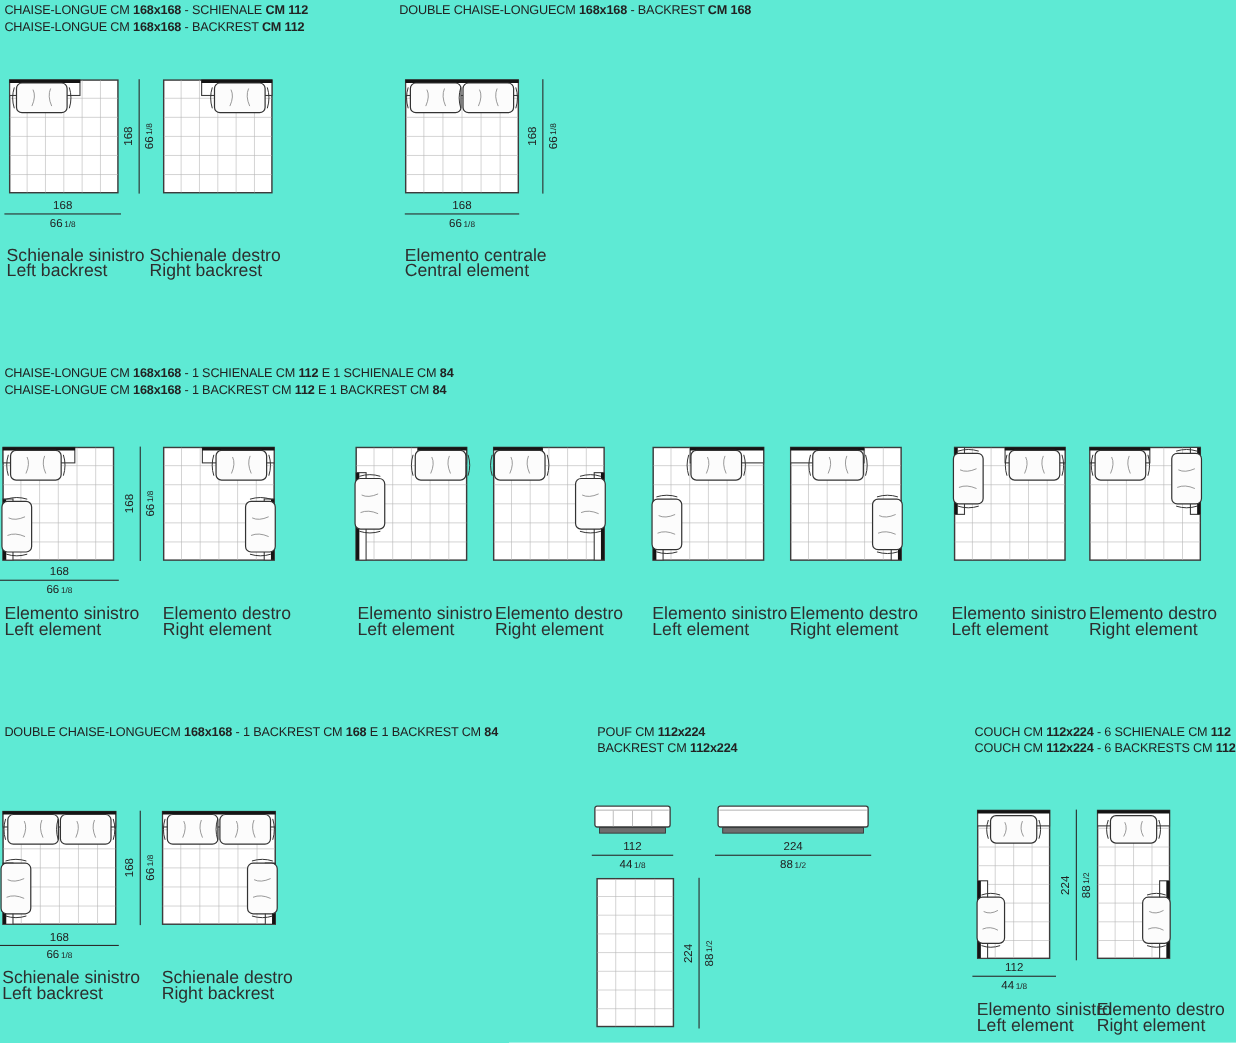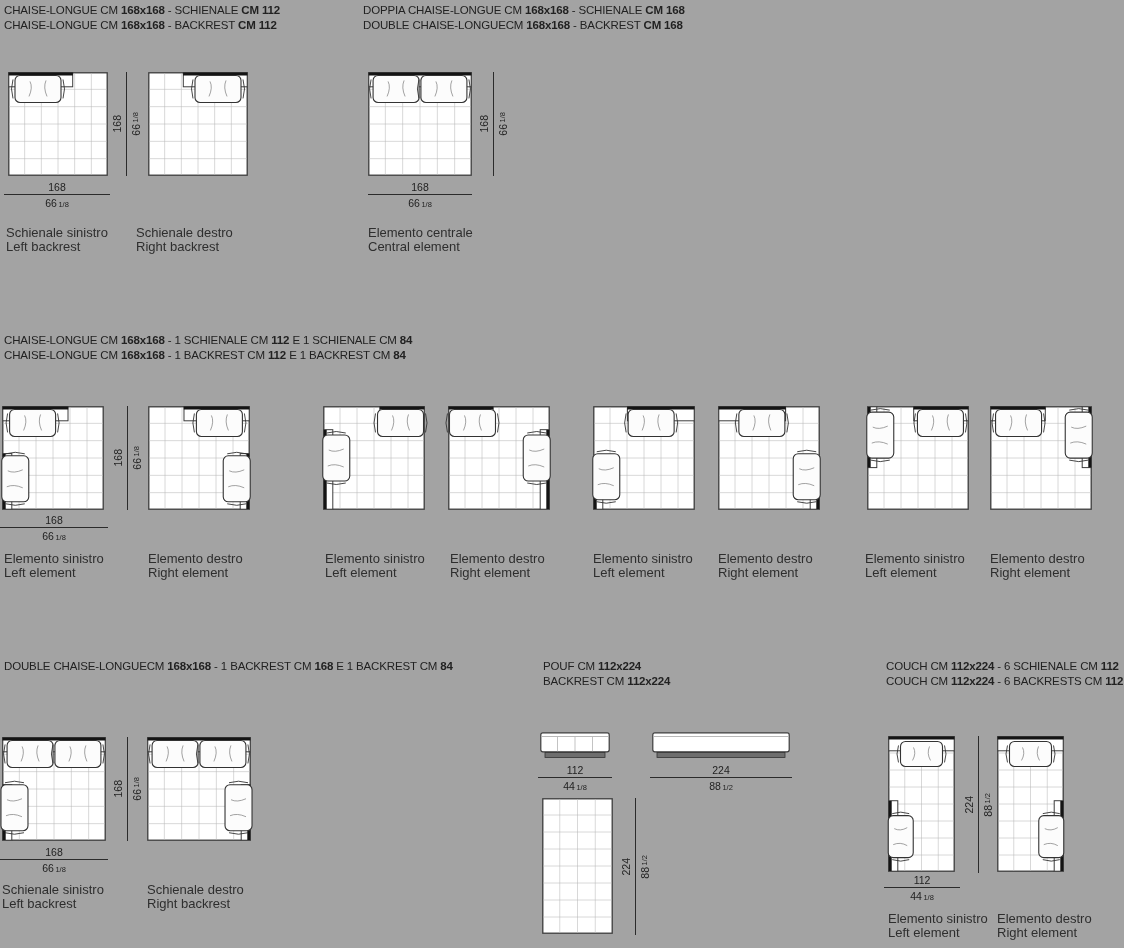--- a/index.html
+++ b/index.html
@@ -1,21 +1,21 @@
 <!DOCTYPE html>
 <html><head>
 <meta charset="utf-8">
 <style>
   html,body{margin:0;padding:0;background:#fff;}
-  #canvas{position:relative;width:1124px;height:948px;background:#a3a3a3;
+  #canvas{position:relative;width:1124px;height:948px;background:#5eead4;
           font-family:"Liberation Sans",sans-serif;color:#262626;overflow:hidden;}
   .heading{position:absolute;font-size:11.5px;line-height:14.5px;letter-spacing:-0.15px;
            white-space:nowrap;color:#222;}
   .heading .b{font-weight:bold;}
-  .dlabel{position:absolute;font-size:13px;line-height:13.5px;color:#2e2e2e;white-space:nowrap;}
+  .dlabel{position:absolute;font-size:16px;line-height:13.5px;color:#2e2e2e;white-space:nowrap;}
   .hdim{position:absolute;text-align:center;color:#222;font-size:10.5px;line-height:12px;}
   .hdim .line{border-top:1.1px solid #2b2b2b;margin:1px 0 2px 0;height:0;}
   .frac{font-size:7.5px;}
   .vdim{position:absolute;display:flex;align-items:center;gap:3px;font-size:10.5px;color:#222;}
   .vline{width:1.1px;align-self:stretch;background:#2b2b2b;}
   .vtext{writing-mode:vertical-rl;transform:rotate(180deg);white-space:nowrap;}
   .diagram{position:absolute;}
   svg{overflow:visible;display:block;}
 </style>
 </head>
@@ -84,21 +84,20 @@
   <div class="dlabel" style="left:6px;top:226px">
     <div>Schienale sinistro</div>
     <div>Left backrest</div>
   </div>
   <div class="dlabel" style="left:136px;top:226px">
     <div>Schienale destro</div>
     <div>Right backrest</div>
   </div>
 
   <div class="heading" style="left:363px;top:3px">
-    <div><span>DOPPIA CHAISE-LONGUE CM </span><span class="b">168x168</span><span> - SCHIENALE </span><span class="b">CM 168</span></div>
     <div><span>DOUBLE CHAISE-LONGUECM </span><span class="b">168x168</span><span> - BACKREST </span><span class="b">CM 168</span></div>
   </div>
   <div class="diagram" style="left:368px;top:72px">
       <svg width="104" height="104" viewBox="0 0 104 104">
         <rect x="0.8" y="0.8" width="102.4" height="102.4" fill="#fff" stroke="#3c3c3c" stroke-width="1.3"></rect>
         <line x1="17.333333333333332" y1="1" x2="17.333333333333332" y2="103" stroke="#b8b8b8" stroke-width="0.55"></line>
         <line x1="34.666666666666664" y1="1" x2="34.666666666666664" y2="103" stroke="#b8b8b8" stroke-width="0.55"></line>
         <line x1="52" y1="1" x2="52" y2="103" stroke="#b8b8b8" stroke-width="0.55"></line>
         <line x1="69.33333333333333" y1="1" x2="69.33333333333333" y2="103" stroke="#b8b8b8" stroke-width="0.55"></line>
         <line x1="86.66666666666667" y1="1" x2="86.66666666666667" y2="103" stroke="#b8b8b8" stroke-width="0.55"></line>

